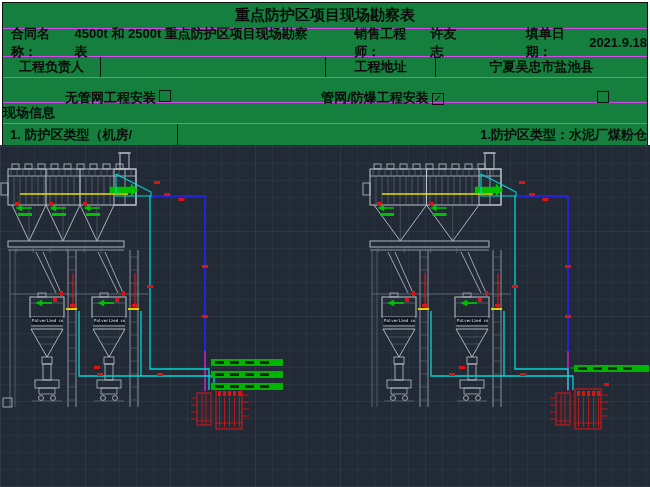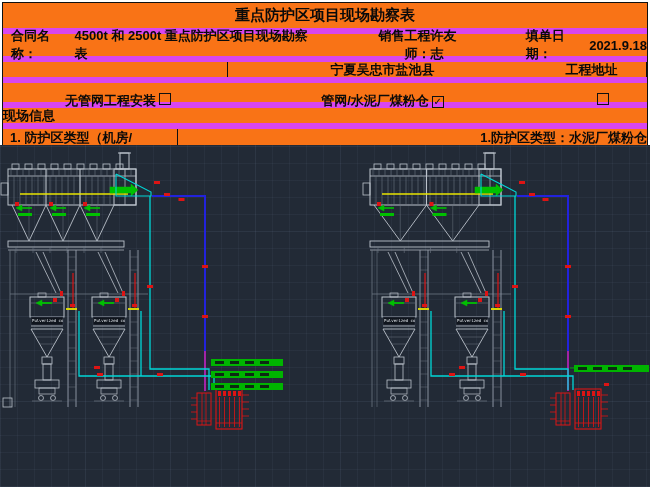--- a/index.html
+++ b/index.html
@@ -2,35 +2,35 @@
 <html><head>
 <meta charset="utf-8">
 <style>
   * { margin:0; padding:0; box-sizing:border-box; }
   body { background:#e8e8e8; }
   .page {
     position:relative; width:650px; height:487px; overflow:hidden;
     background:#ffffff; font-family:"Liberation Sans","DejaVu Sans",sans-serif;
   }
   
-  .form { position:absolute; left:2px; top:2px; width:646px; border:1.5px solid #101010; background:#f97316; color:#0a0a0a; }
-  .row { display:flex; align-items:center; border-top:6px solid #d946ef; font-size:13px; font-weight:bold; }
+  .form { position:absolute; left:2px; top:2px; width:646px; border:1.5px solid #101010; background:#15803d; color:#0a0a0a; }
+  .row { display:flex; align-items:center; border-top:1px solid #d946ef; font-size:13px; font-weight:bold; }
   .row:first-child { border-top:none; }
   .r-title   { height:25px; justify-content:center; font-size:15px; }
   .r-contract{ height:28px; padding-left:8px; }
   .r-manager { height:21px; }
   .r-install { height:25px; justify-content:space-between; padding:16px 38px 0 62px; }
   .r-site    { height:21px; justify-content:flex-start; }
   .r-zone    { height:23px; }
   .cell { height:100%; display:flex; align-items:center; }
   .cell.brd { border-right:1px solid #101010; }
   .c-center { justify-content:center; }
   .w98  { width:98px; }  .w225 { width:225px; } .w110 { width:110px; }
   .w175 { width:175px; padding-left:7px; } .grow { flex:1; }
-  .gap28 { margin-left:39px;text-align:right; } .gap40 { margin-left:57px; }
+  .gap28 { margin-left:39px; } .gap40 { margin-left:57px; }
   .cb { display:inline-flex; align-items:center; justify-content:center;
         width:12px; height:12px; border:1.5px solid #101010; margin-left:3px;
         font-size:10px; line-height:1; }
   .zone-right { padding-left:5px;justify-content:flex-end; }
   
   .cad {
     position:absolute; left:0; top:145px; width:650px; height:342px;
     background-color:#222a36;
     background-image:
       repeating-linear-gradient(90deg, rgba(150,170,205,0.055) 0 1px, transparent 1px 17px),
@@ -58,37 +58,40 @@
     <div class="row r-contract">
       <span>合同名称：</span>
         <span>4500t 和 2500t 重点防护区项目现场勘察表</span>
       <span class="gap28">销售工程师：</span>
         <span>许友志</span>
       <span class="gap40">填单日期：</span>
         <span>2021.9.18</span>
     </div>
 
     <div class="row r-manager">
+      <div class="cell brd w98 c-center">
+          <span>工程负责人</span>
+        </div>
       <div class="cell brd w225">
           <span></span>
         </div>
+      <div class="cell brd w110 c-center">
+          <span>工程地址</span>
+        </div>
       <div class="cell grow c-center">
           <span>宁夏吴忠市盐池县</span>
-        </div>
-      <div class="cell brd w110 c-center">
-          <span>工程地址</span>
         </div>
     </div>
 
     <div class="row r-install">
       <span>
         <span>无管网工程安装</span><span class="cb"></span>
       </span>
       <span>
-        <span>管网/水泥厂煤粉仓</span><span class="cb">✓</span>
+        <span>管网/防爆工程安装</span><span class="cb">✓</span>
       </span>
       <span>
         <span class="cb"></span>
       </span>
     </div>
 
     <div class="row r-site">
       <span>现场信息</span>
     </div>
 

